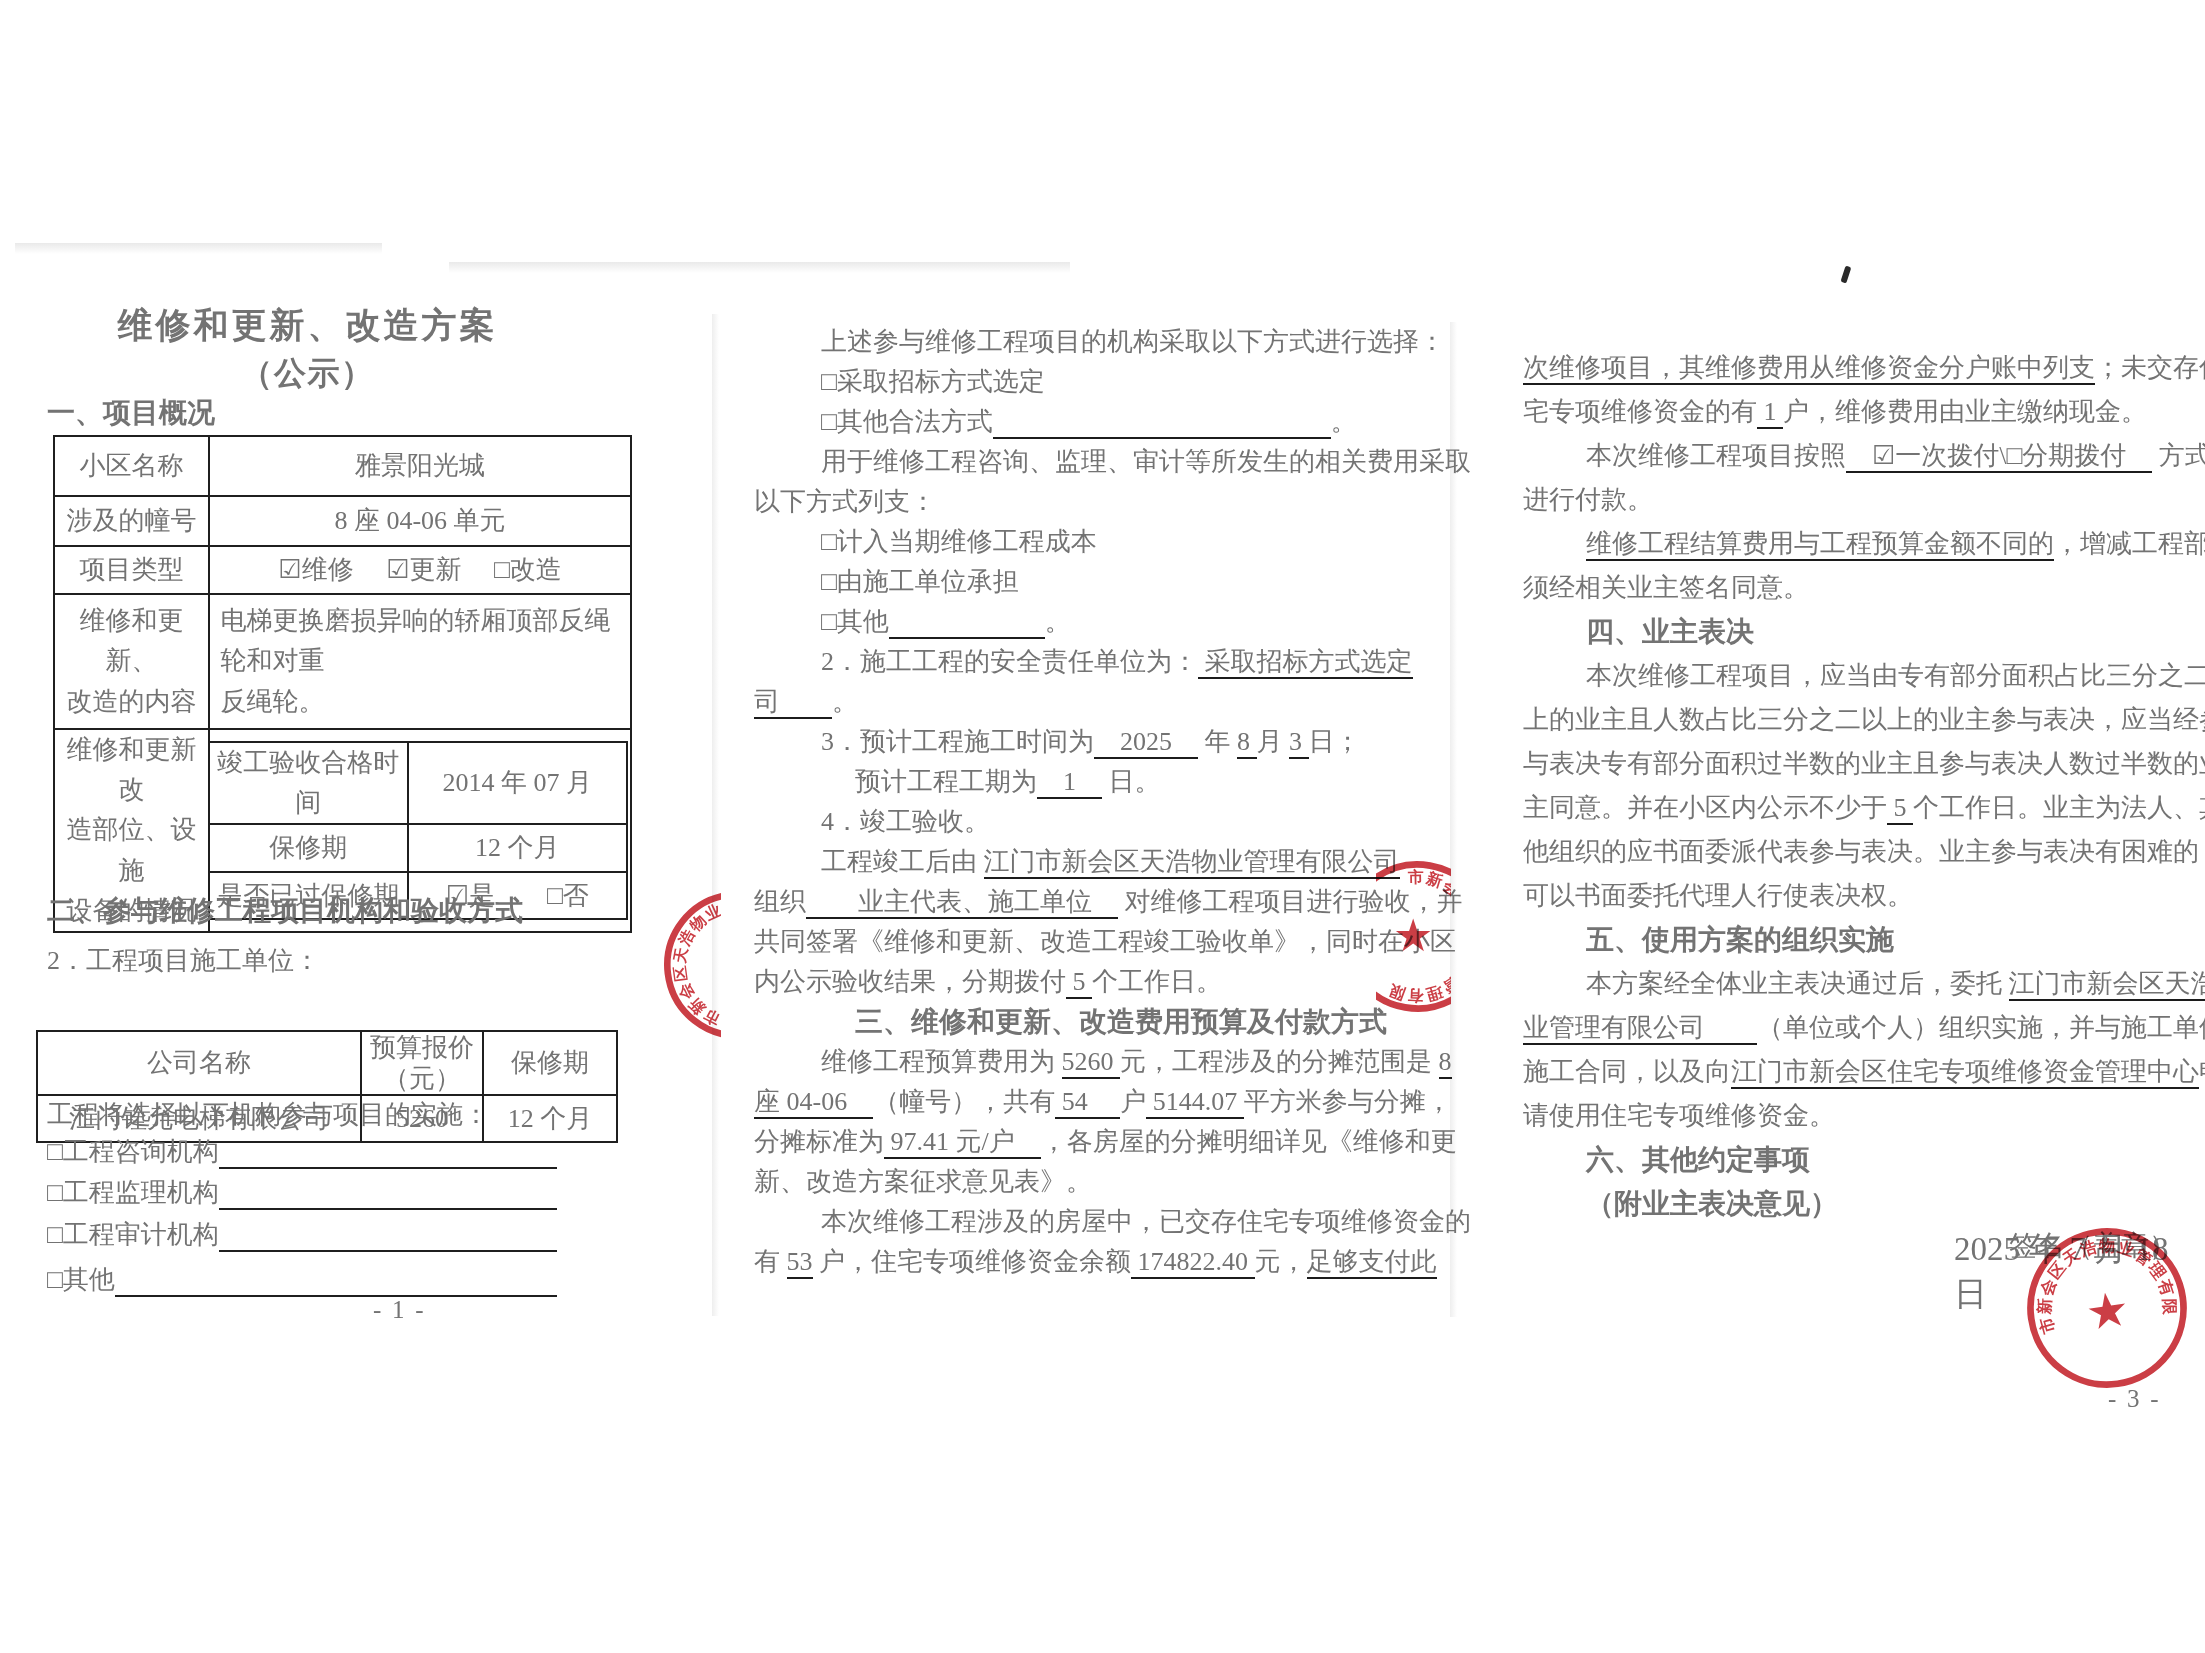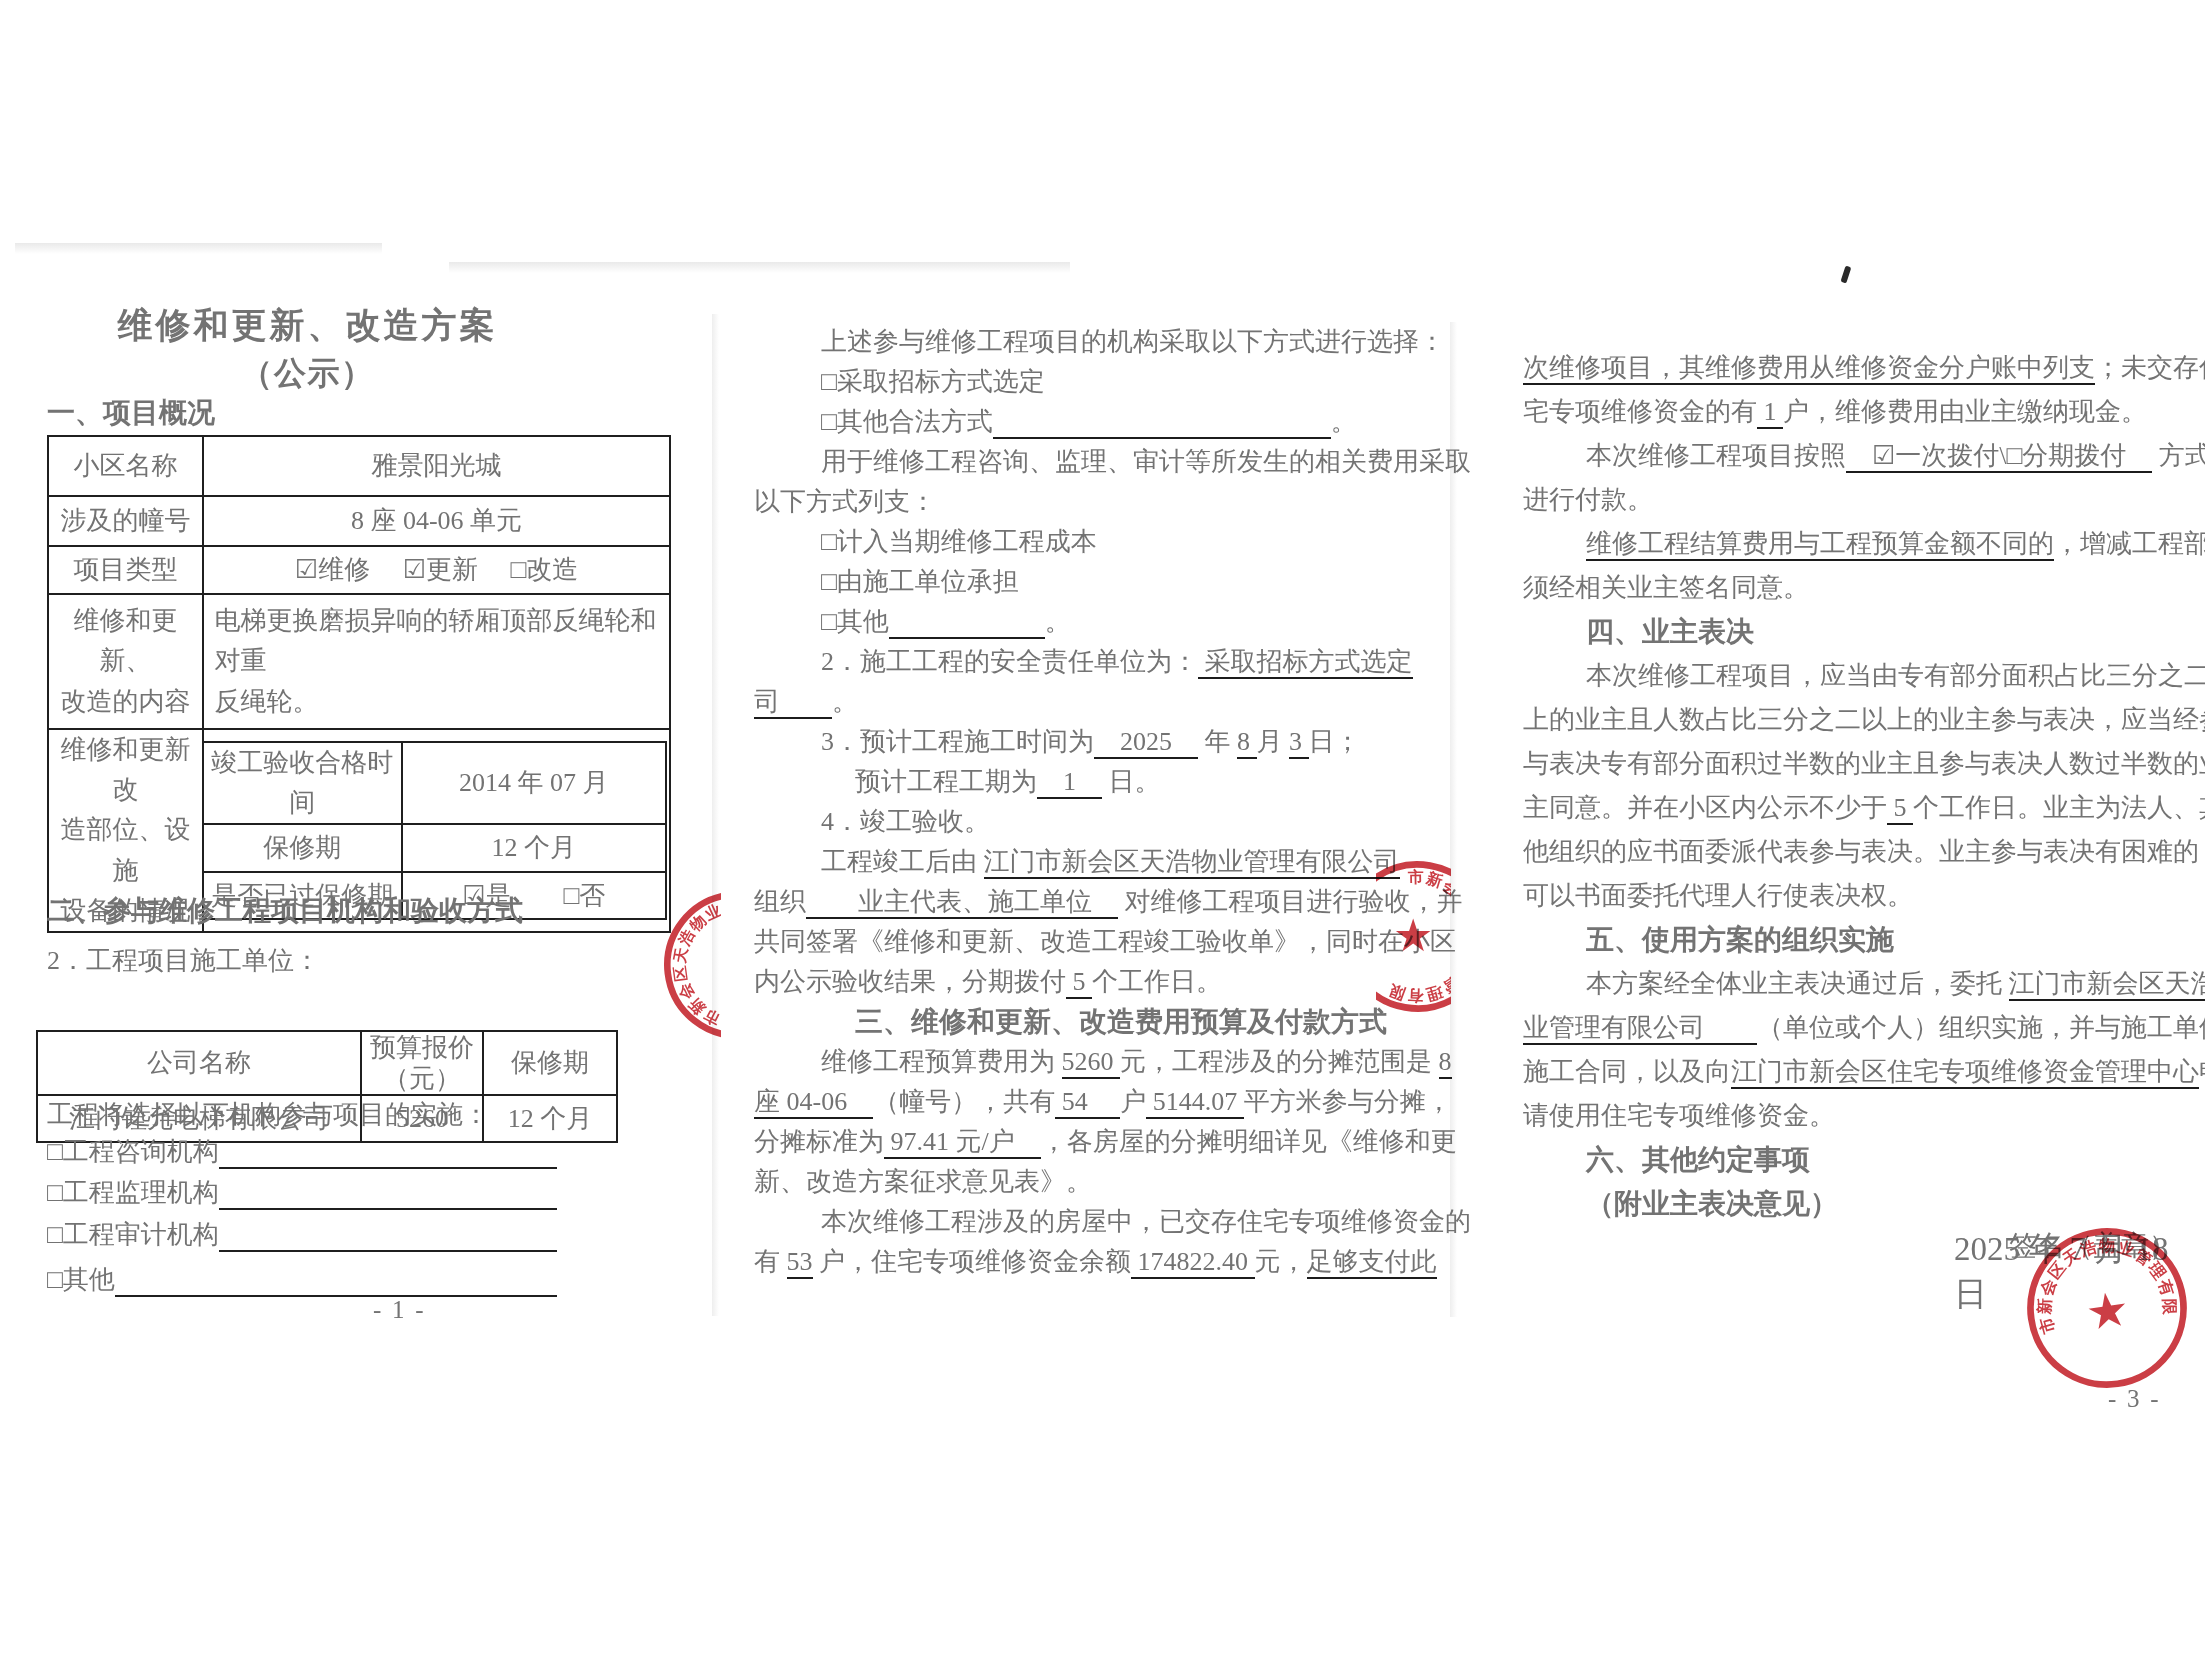--- a/index.html
+++ b/index.html
@@ -16,21 +16,21 @@
   #p1-title1 { left:45px; top:302px; width:525px; font-size:35px; letter-spacing:3px; }
   #p1-title2 { left:45px; top:352px; width:525px; font-size:32px; letter-spacing:1.5px; }
   .h1 { font-size:28px; }
   #p1-s1 { left:47px; top:394px; }
   #p1-s2 { left:47px; top:892px; }
   #p1-sub1 { left:47px; top:943px; font-size:26px; }
 
   table.doc { border-collapse:collapse; table-layout:fixed; }
   table.doc td { border:2.2px solid #1f1f1f; font-size:26px; vertical-align:middle;
                  text-align:center; padding:0; line-height:1.55; }
-  #table1 { left:47px; top:435px; width:624px;border-radius:21px; }
+  #table1 { left:53px; top:435px; width:579px;border-radius:21px; }
   #table2 { left:36px; top:993px; width:575px;margin-top:37px; }
   #table1 td.left-lbl { width:153px; }
   .cell-left { text-align:left !important; padding:6px 10.5px !important; }
   .subtbl td { font-size:26px; }
 
   
   .optline { display:flex; align-items:flex-end; width:510px; font-size:26px; height:33px; }
   .optline .fill { flex:1; border-bottom:2.2px solid #1f1f1f; height:28px; }
   #opt1 { left:47px; top:1136px; } #opt2 { left:47px; top:1177px; }
   #opt3 { left:47px; top:1219px; } #opt4 { left:47px; top:1264px; }

